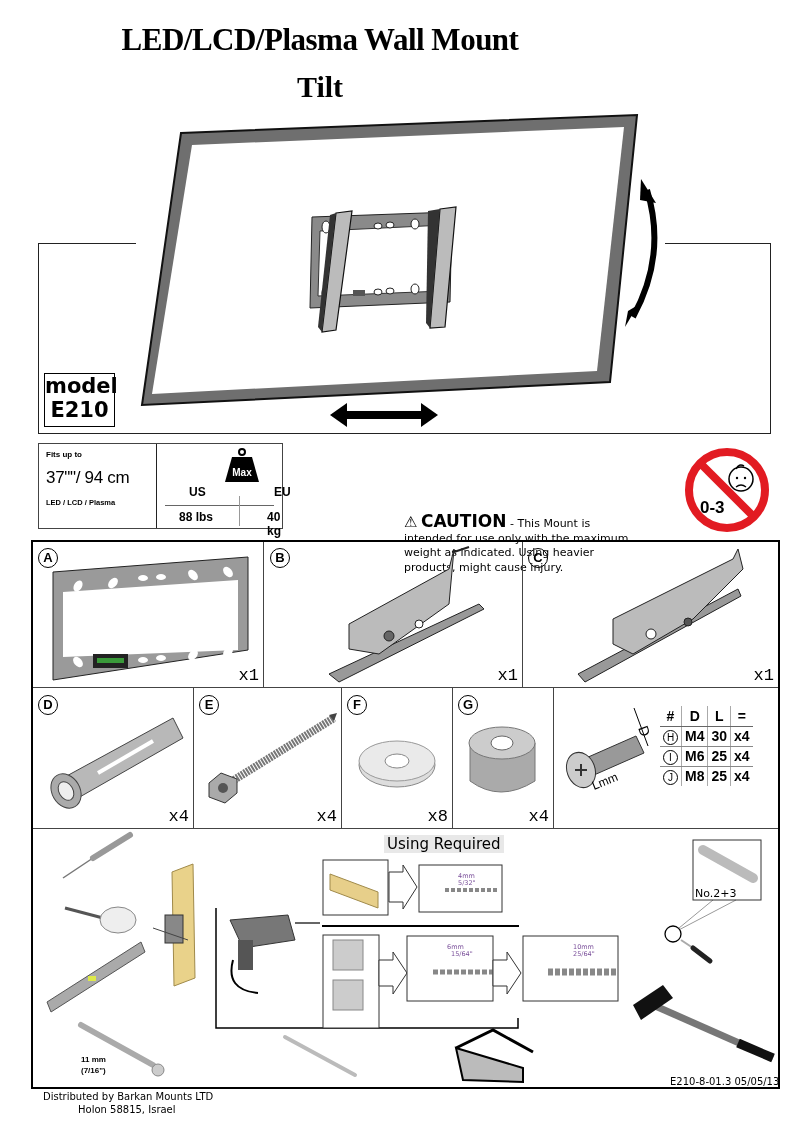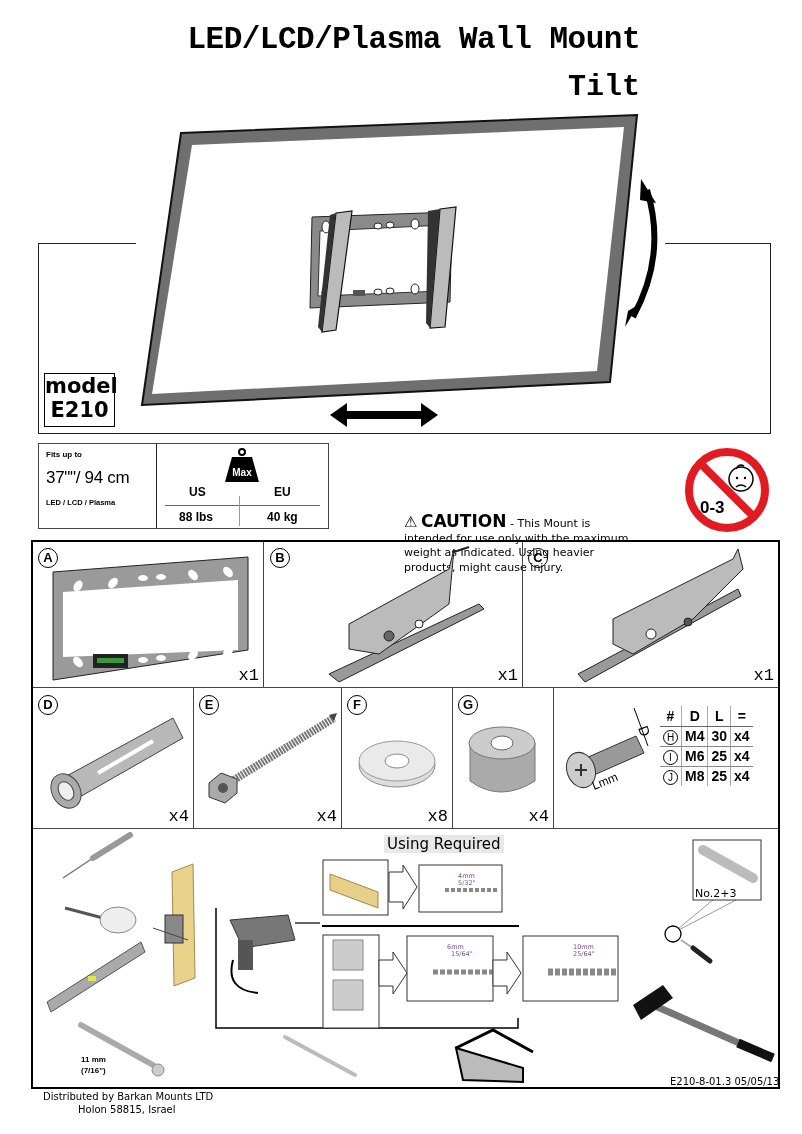--- a/index.html
+++ b/index.html
@@ -1,33 +1,33 @@
 <!DOCTYPE html>
 <html><head>
 <meta charset="utf-8">
 <style>
   * { box-sizing: border-box; margin: 0; padding: 0; }
   html, body { width: 802px; height: 1134px; background: #fff; overflow: hidden; }
   body { position: relative; font-family: "DejaVu Sans", sans-serif; color: #000; }
   .abs { position: absolute; }
 
-  .title { left: 0; width: 640px; text-align: right; font-weight: bold; font-family: Liberation Mono, monospace; }
+  .title { left: 0; width: 640px; text-align: center; font-weight: bold; font-family: Liberation Serif, serif; }
   #t1 { top: 22px; font-size: 31px; letter-spacing: -0.5px; }
   #t2 { top: 70px; font-size: 30px; }
 
   
   .hero-line { border-color: #222; border-style: solid; }
   #hero-left { left: 38px; top: 243px; width: 98px; height: 191px; border-width: 1px 0 1px 1px; }
   #hero-right { left: 665px; top: 243px; width: 106px; height: 191px; border-width: 1px 1px 1px 0; }
   #hero-bottom { left: 38px; top: 433px; width: 733px; height: 1px; background: #222; }
 
   .model-box { left: 44px; top: 373px; width: 71px; height: 54px; border: 1.5px solid #000; font-weight: bold; font-size: 21px; line-height: 24px; text-align: center; }
 
   
-  .spec { left: 38px; top: 443px; width: 291px; height: 86px; border: 1px solid #444; display: flex; font-family: "Liberation Sans", sans-serif; }
+  .spec { left: 38px; top: 443px; width: 245px; height: 86px; border: 1px solid #444; display: flex; font-family: "Liberation Sans", sans-serif; }
   .spec-left { width: 118px; border-right: 1px solid #222; padding: 6px 0 0 7px; position: relative; }
   .spec-left .fits { font-size: 8px; font-weight: bold; }
   .spec-left .size { font-size: 17px; margin-top: 9px; letter-spacing: -0.3px; }
   .spec-left .types { font-size: 7.5px; font-weight: bold; margin-top: 10px; }
   .spec-right { flex: 1; position: relative; }
   .weight-icon { position: absolute; left: 67px; top: 4px; }
   .spec-right .hdr { position: absolute; top: 41px; font-weight: bold; font-size: 12px; }
   .spec-right .val { position: absolute; top: 66px; font-weight: bold; font-size: 12px; }
   .spec-right .hline { position: absolute; left: 8px; right: 8px; top: 61px; height: 1px; background: #666; }
   .spec-right .vline { position: absolute; left: 82px; top: 52px; width: 1px; height: 30px; background: #999; }

